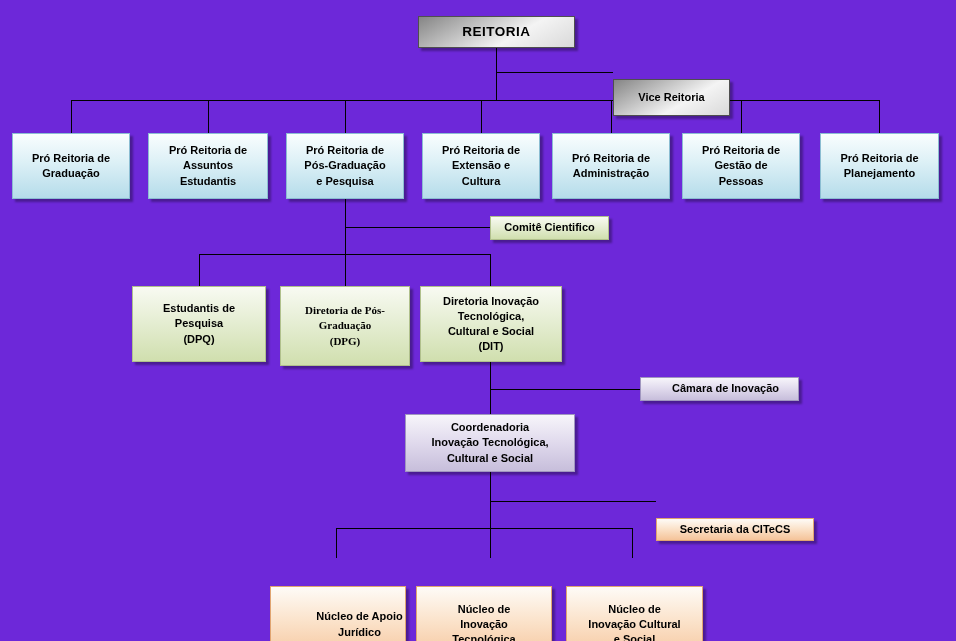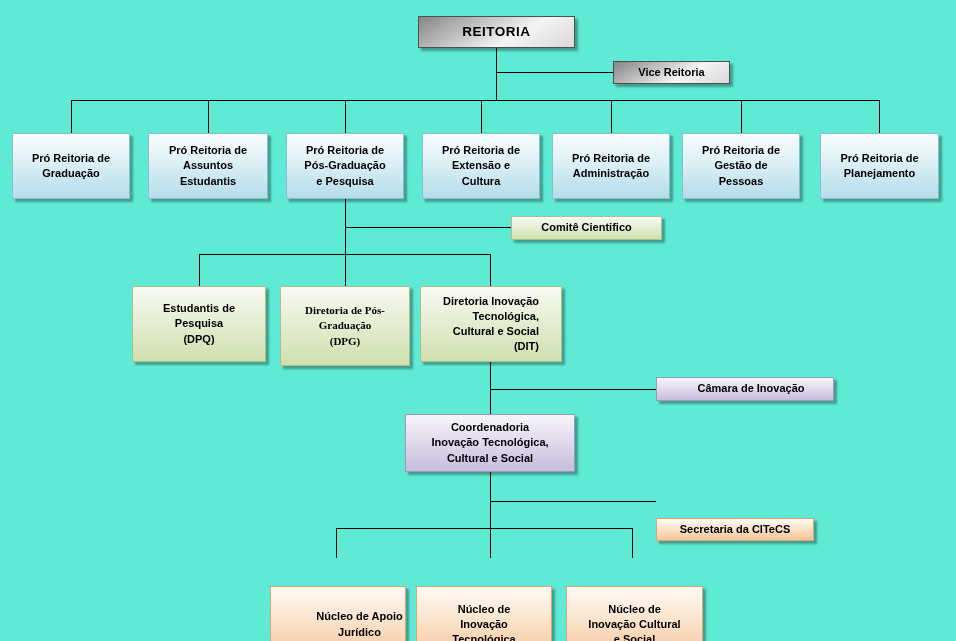--- a/index.html
+++ b/index.html
@@ -1,17 +1,17 @@
 <!DOCTYPE html>
 <html><head>
 <meta charset="utf-8">
 <style>
   html,body{margin:0;padding:0;background:#ffffff;}
   #canvas{
-    position:relative;width:956px;height:641px;background:#5eead4;overflow:hidden;
+    position:relative;width:956px;height:641px;background:#6d28d9;overflow:hidden;
     font-family:"Liberation Sans",sans-serif;
   }
   .box{
     position:absolute;box-sizing:border-box;
     display:flex;align-items:center;justify-content:center;
     text-align:center;font-weight:bold;color:#000;
     white-space:pre-line;line-height:1.38;font-size:11px;
     border:1px solid #999;
     box-shadow:3px 3px 2px rgba(0,0,0,0.32);
   }
@@ -55,57 +55,57 @@
     <div class="hline" style="left:490px;top:389px;width:166px;"></div>
     <div class="vline" style="left:490px;top:472px;height:86px;"></div>
     <div class="hline" style="left:490px;top:501px;width:166px;"></div>
     <div class="hline" style="left:336px;top:528px;width:296px;"></div>
     <div class="vline" style="left:336px;top:528px;height:30px;"></div>
     <div class="vline" style="left:632px;top:528px;height:30px;"></div>
   </div>
 
   <div class="box t-gray title-box" style="left:418px;top:16px;width:157px;height:32px;">REITORIA</div>
 
-  <div class="box t-gray" style="left:613px;top:61px;width:117px;height:23px;">Vice Reitoria</div>
+  <div class="box t-gray" style="left:613px;top:79px;width:117px;height:37px;">Vice Reitoria</div>
 
   <div class="box t-blue" style="left:12px;top:133px;width:118px;height:66px;">Pró Reitoria de
 Graduação</div>
   <div class="box t-blue" style="left:148px;top:133px;width:120px;height:66px;">Pró Reitoria de
 Assuntos
 Estudantis</div>
   <div class="box t-blue" style="left:286px;top:133px;width:118px;height:66px;">Pró Reitoria de
 Pós-Graduação
 e Pesquisa</div>
   <div class="box t-blue" style="left:422px;top:133px;width:118px;height:66px;">Pró Reitoria de
 Extensão e
 Cultura</div>
   <div class="box t-blue" style="left:552px;top:133px;width:118px;height:66px;">Pró Reitoria de
 Administração</div>
   <div class="box t-blue" style="left:682px;top:133px;width:118px;height:66px;">Pró Reitoria de
 Gestão de
 Pessoas</div>
   <div class="box t-blue" style="left:820px;top:133px;width:119px;height:66px;">Pró Reitoria de
 Planejamento</div>
 
-  <div class="box t-green" style="left:511px;top:216px;width:151px;height:24px;">Comitê Cientifico</div>
+  <div class="box t-green" style="left:490px;top:216px;width:119px;height:24px;">Comitê Cientifico</div>
 
   <div class="box t-green" style="left:132px;top:286px;width:134px;height:76px;">Estudantis de
 Pesquisa
 (DPQ)</div>
   <div class="box t-green" style="left:280px;top:286px;width:130px;height:80px;font-family:Liberation Serif, serif;">Diretoria de Pós-
 Graduação
 (DPG)</div>
-  <div class="box t-green" style="left:420px;top:286px;width:142px;height:76px;text-align:right;">
+  <div class="box t-green" style="left:420px;top:286px;width:142px;height:76px;">
     <span><span>Diretoria Inovação
 Tecnológica,
 Cultural e </span><span class="squiggle">Social</span><span>
 (DIT)</span></span>
   </div>
 
-  <div class="box t-purple" style="left:656px;top:377px;width:178px;height:24px;padding-left:12px;">Câmara de Inovação</div>
+  <div class="box t-purple" style="left:640px;top:377px;width:159px;height:24px;padding-left:12px;">Câmara de Inovação</div>
 
   <div class="box t-purple" style="left:405px;top:414px;width:170px;height:58px;">
     <span><span>Coordenadoria
 Inovação Tecnológica,
 Cultural e </span><span class="squiggle">Social</span><span></span></span>
   </div>
 
   <div class="box t-orange" style="left:656px;top:490px;width:158px;height:23px;">Secretaria da CITeCS</div>
 
   <div class="box t-orange" style="left:270px;top:558px;width:136px;height:77px;padding-left:43px;">Núcleo de Apoio

